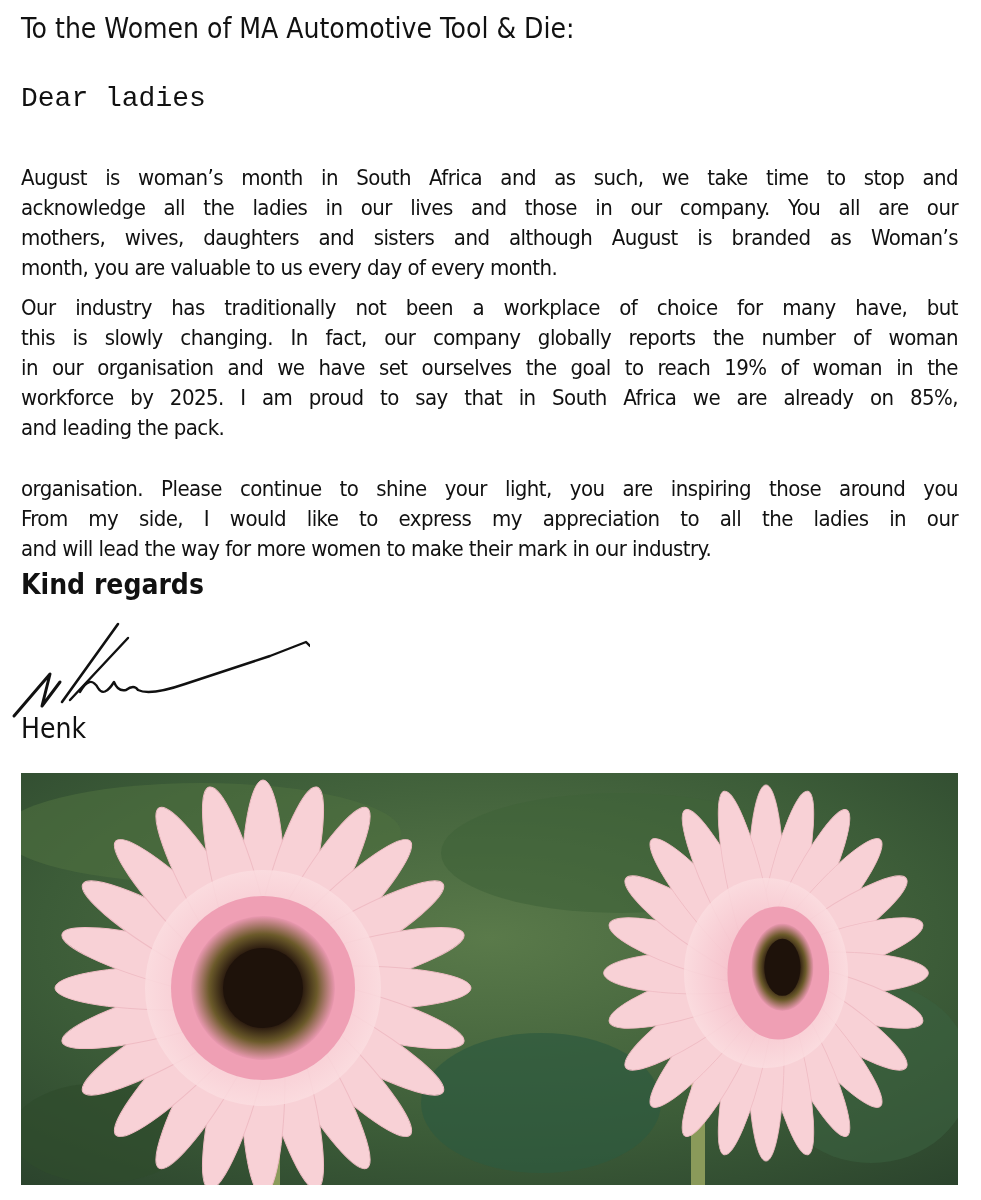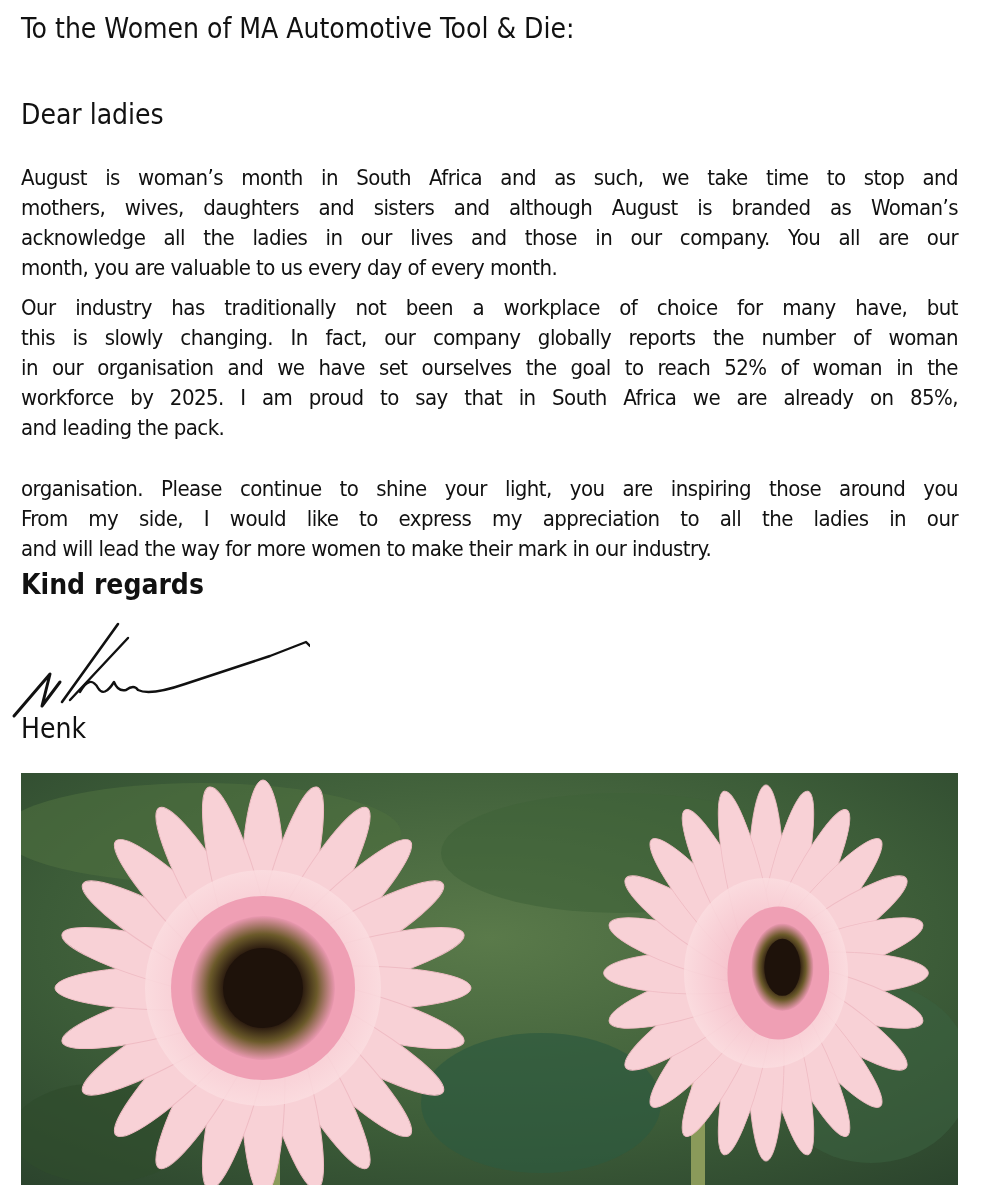--- a/index.html
+++ b/index.html
@@ -12,33 +12,33 @@
   .para span.last { display: block; text-align: center; text-align-last: left; }
   .signature { position: absolute; left: 10px; top: 622px; width: 300px; height: 100px; }
   .photo { position: absolute; left: 21px; top: 773px; width: 937px; height: 412px; overflow: hidden;
            background: linear-gradient(180deg, #3d5a35 0%, #4c6d3e 30%, #3b5a3a 60%, #2f4a30 100%); }
 </style>
 </head>
 <body>
 
 <div>
   <div class="line" style="top:14px;">To the Women of MA Automotive Tool &amp; Die:</div>
-  <div class="line" style="top:100px;">Dear ladies</div>
+  <div class="line" style="top:84px;font-family:Liberation Mono, monospace;">Dear ladies</div>
 
   <div class="para" style="top:143px;margin-top:20px;">
     <span class="l">August is woman’s month in South Africa and as such, we take time to stop and</span>
+    <span class="l">acknowledge all the ladies in our lives and those in our company. You all are our</span>
     <span class="l">mothers, wives, daughters and sisters and although August is branded as Woman’s</span>
-    <span class="l">acknowledge all the ladies in our lives and those in our company. You all are our</span>
     <span class="last">month, you are valuable to us every day of every month.</span>
   </div>
 
   <div class="para" style="top:293px;">
     <span class="l">Our industry has traditionally not been a workplace of choice for many have, but</span>
     <span class="l">this is slowly changing. In fact, our company globally reports the number of woman</span>
-    <span class="l">in our organisation and we have set ourselves the goal to reach 52% of woman in the</span>
+    <span class="l">in our organisation and we have set ourselves the goal to reach 19% of woman in the</span>
     <span class="l">workforce by 2025. I am proud to say that in South Africa we are already on 85%,</span>
     <span class="last">and leading the pack.</span>
   </div>
 
   <div class="para" style="top:474px;">
     <span class="l">organisation. Please continue to shine your light, you are inspiring those around you</span>
     <span class="l">From my side, I would like to express my appreciation to all the ladies in our</span>
     <span class="last">and will lead the way for more women to make their mark in our industry.</span>
   </div>
 

